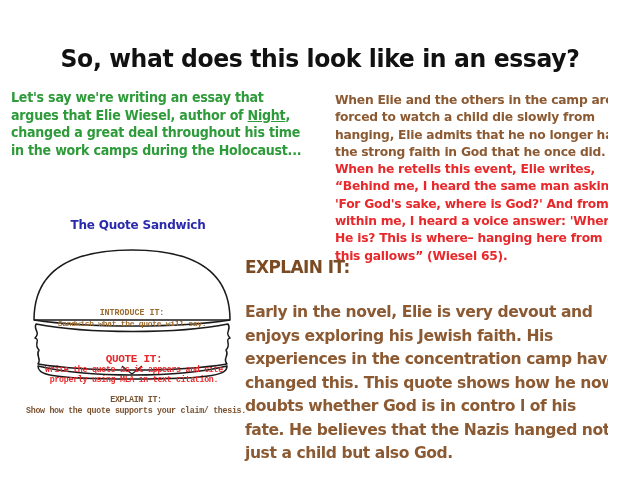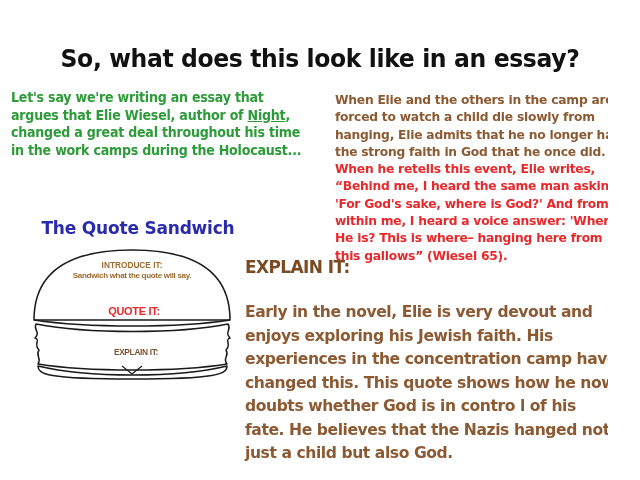--- a/index.html
+++ b/index.html
@@ -76,37 +76,38 @@
     width: 240px;
     height: 160px;
   }
   #sandwich-heading {
     position: absolute;
     left: 0;
     top: 0;
     width: 240px;
     text-align: center;
     font-family: "DejaVu Sans", sans-serif;
-    font-size: 17px;
+    font-size: 12px;
     font-weight: bold;
     color: #2A2AAD;
     letter-spacing: -0.2px;
   }
   #sandwich-svg {
     position: absolute;
     left: 0;
     top: 20px;
   }
   .sw-text {
     position: absolute;
     text-align: center;
-    font-family: Liberation Sans, sans-serif;
+    font-family: Liberation Mono, monospace;
     font-weight: bold;
     letter-spacing: -0.3px;
     line-height: 10.6px;
+    margin-top: 48px;
   }
   #sw-intro {
     left: 38px;  top: 42px;  width: 152px;
     font-size: 8.0px;
     color: #9C6B2F;
   }
   #sw-intro .cap { font-size: 8.3px; letter-spacing: 0px; }
   #sw-quote {
     left: 20px;  top: 88px;  width: 192px;
     font-size: 8.3px;
@@ -191,24 +192,26 @@
                C28,141 20,136 20,128 Z" fill="#ffffff" stroke="#1a1a1a" stroke-width="1.5" stroke-linejoin="round"></path>
     </svg>
 
     <div id="sw-intro" class="sw-text">
       <div class="cap">INTRODUCE IT:</div>
       <div>Sandwich what the quote will say.</div>
     </div>
 
     <div id="sw-quote" class="sw-text">
       <div class="cap">QUOTE IT:</div>
+      <div>Write the quote as it appears and cite properly using MLA in-text citation.</div>
     </div>
 
     <div id="sw-explain" class="sw-text">
       <div class="cap">EXPLAIN IT:</div>
+      <div>Show how the quote supports your claim/ thesis.</div>
     </div>
   </div>
 
   <div id="explain-heading">EXPLAIN IT:</div>
 
   <div id="analysis-block">Early in the novel, Elie is very devout and enjoys exploring his Jewish faith.  His experiences in the concentration camp have changed this.  This quote shows how he now doubts whether God is in contro l of his fate.  He believes that the Nazis hanged not just a child but also God.</div>
 
 </div>
 
 </body></html>

